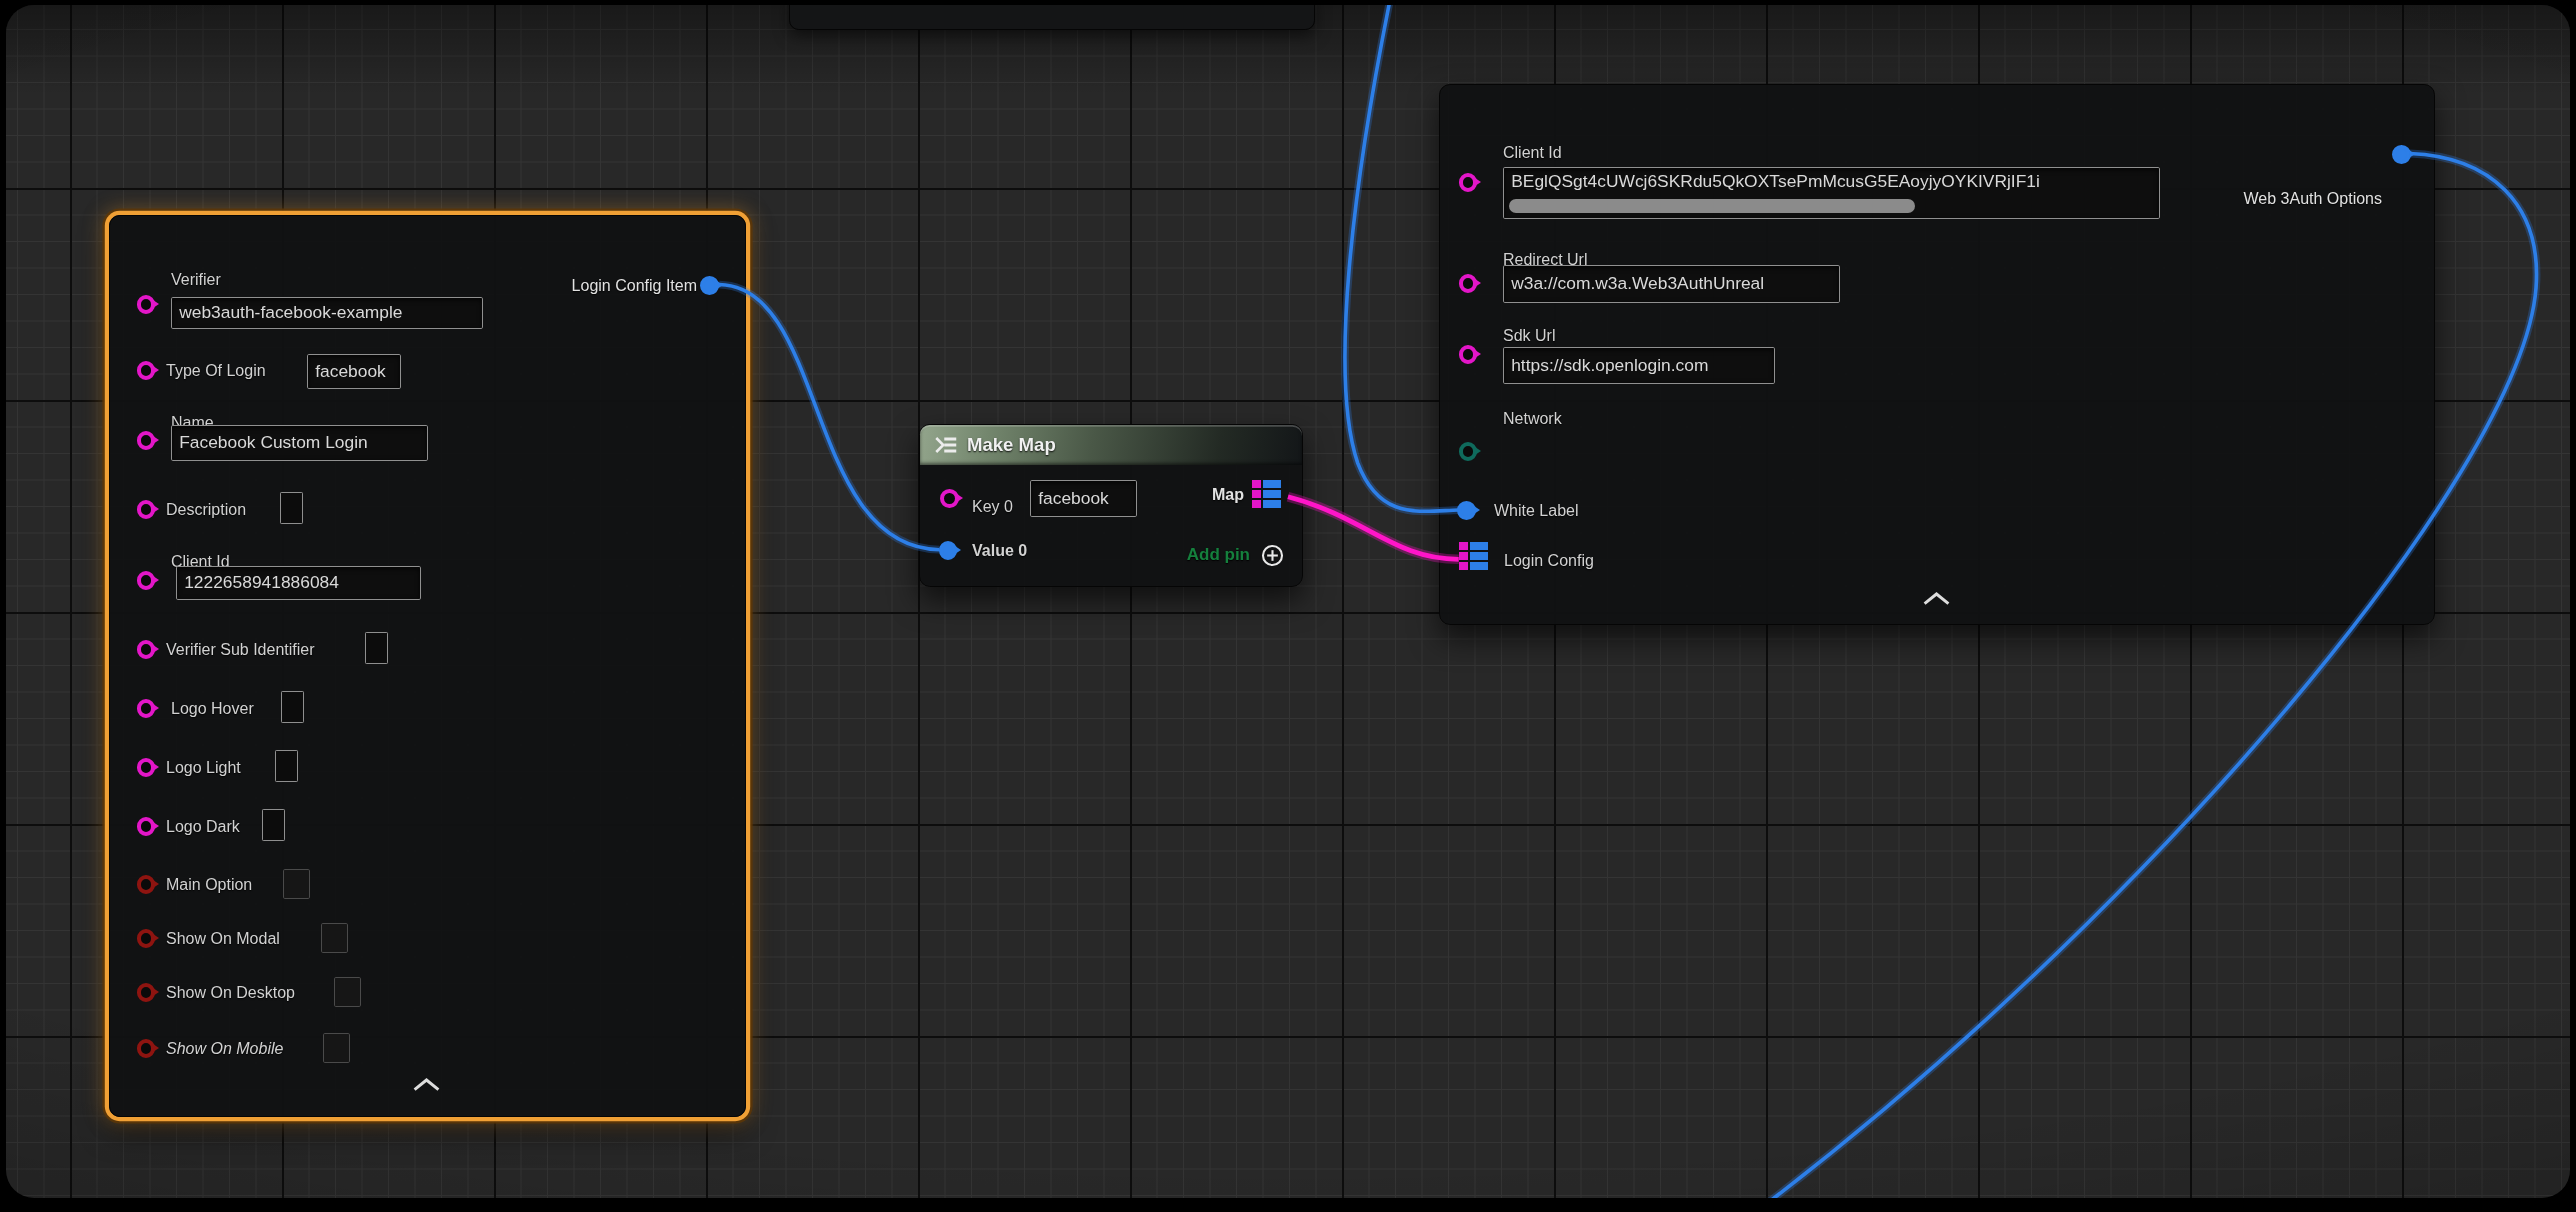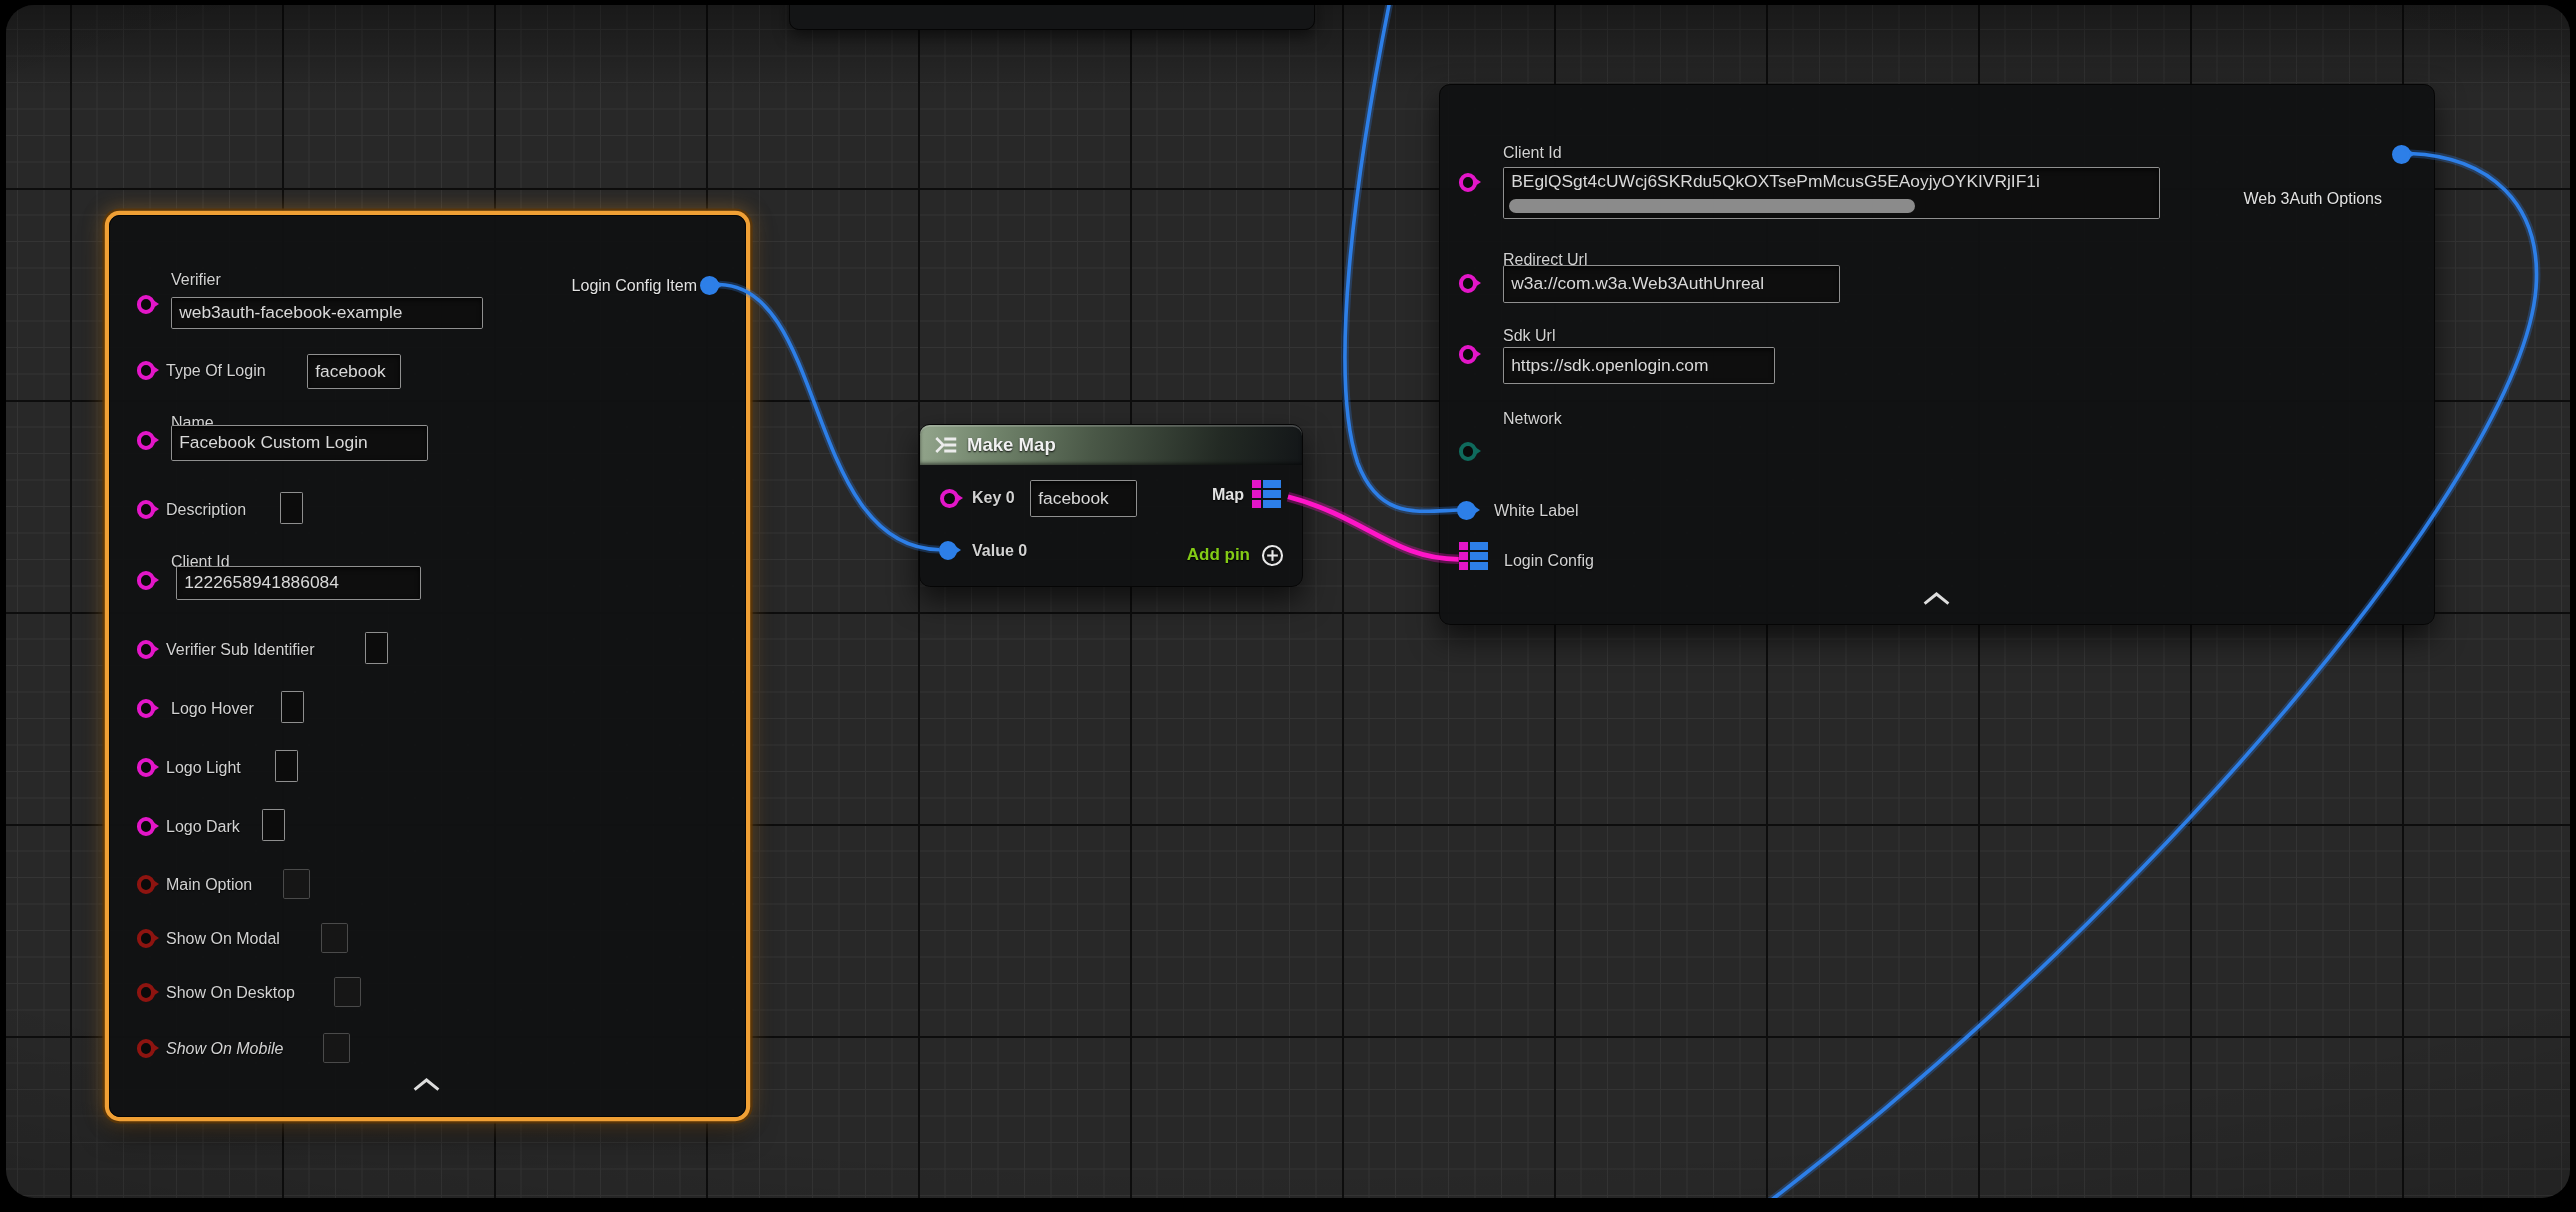--- a/index.html
+++ b/index.html
@@ -97,21 +97,21 @@
   }
   .dropdown .dval{font-size:14.4px;color:#cccccc;margin-left:34px;letter-spacing:0.6px;}
   .dropdown svg{position:absolute;right:19px;top:50%;transform:translateY(-50%);}
   .mapicon{
     position:absolute;display:grid;grid-template-columns:9px 18px;grid-auto-rows:7.8px;
     gap:2.4px 2.4px;
   }
   .mapicon i{display:block;}
   .mapicon i.k{background:#e316c8;}
   .mapicon i.v{background:#2d7fe8;}
-  .addpin{position:absolute;font-size:17px;font-weight:bold;color:#84cc16;text-shadow:0 1.2px 1.2px #000;white-space:nowrap;}
+  .addpin{position:absolute;font-size:17px;font-weight:bold;color:#15803d;text-shadow:0 1.2px 1.2px #000;white-space:nowrap;}
   .chev{position:absolute;}
   .partial-node{
     position:absolute;left:783px;top:-13.2px;width:524px;height:36px;
     background:#141516;border:1.2px solid #050505;border-radius:9.6px;
     box-shadow:0 6px 14.4px rgba(0,0,0,.5);
   }
   .wires{position:absolute;inset:0;pointer-events:none;}
 </style>
 </head>
 <body>
@@ -196,21 +196,21 @@
       <svg class="hicon" width="26.5" height="24" viewBox="0 0 26 24">
         <path d="M4 5 L11 12 L4 19" fill="none" stroke="#ececec" stroke-width="2.6"></path>
         <rect x="12" y="4.5" width="12" height="3" fill="#ececec"></rect>
         <rect x="12" y="10.5" width="12" height="3" fill="#ececec"></rect>
         <rect x="12" y="16.5" width="12" height="3" fill="#ececec"></rect>
       </svg>
       <span class="ntitle">Make Map</span>
     </div>
 
     <span class="pin str" style="left:20px;top:64px;"></span>
-    <span class="plabel" style="left:52px;top:63px;font-weight:bold;">Key 0</span>
+    <span class="plabel" style="left:52px;top:72px;font-weight:normal;">Key 0</span>
     <div class="tfield" style="left:110px;top:55px;width:107px;height:37px;">
       <span>facebook</span>
     </div>
 
     <span class="outlabel" style="right:58px;top:60px;font-weight:bold;">Map</span>
     <div class="mapicon" style="left:332px;top:55px;">
       <i class="k"></i>
         <i class="v"></i>
         <i class="k"></i>
         <i class="v"></i>

